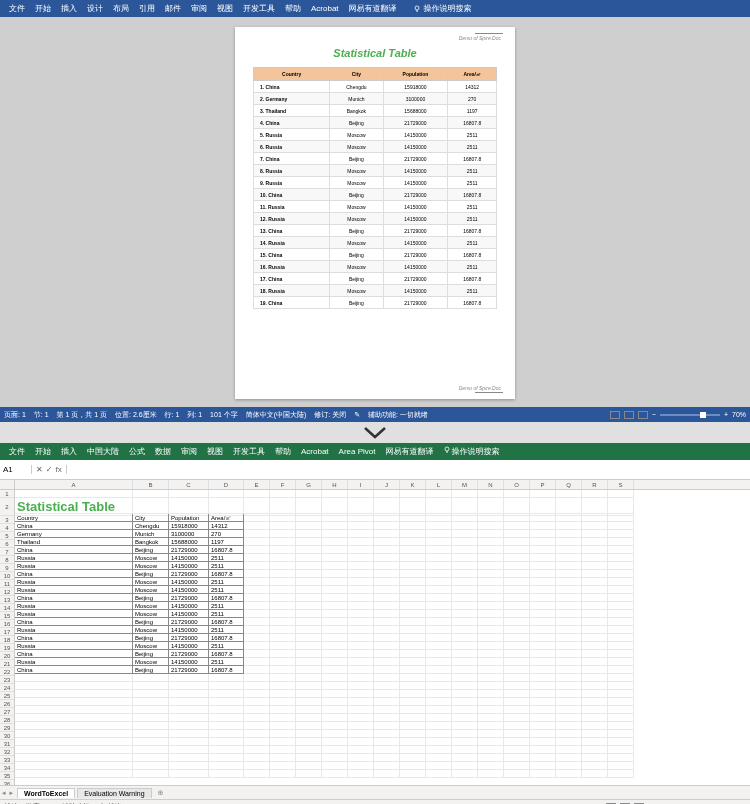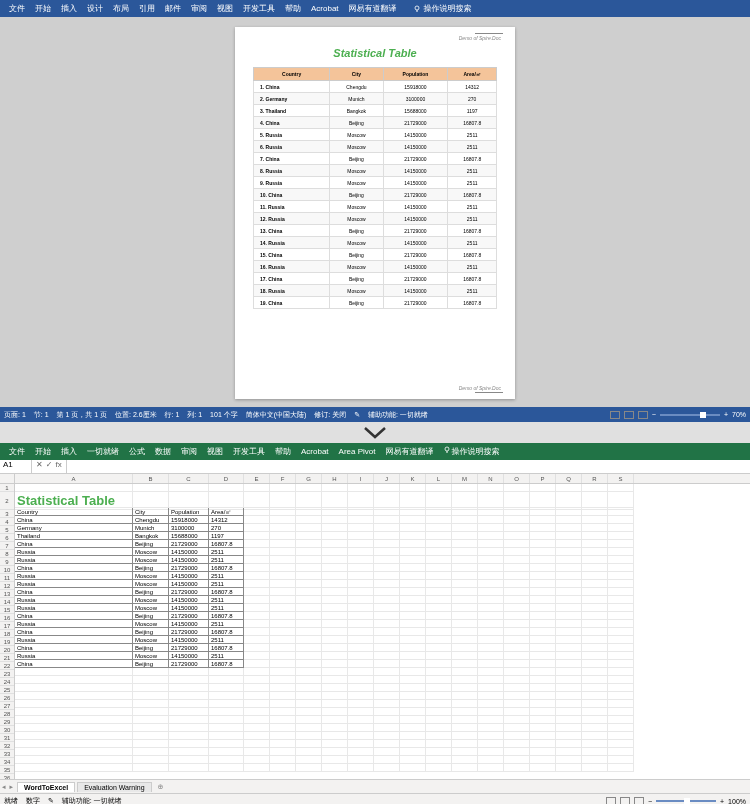--- a/index.html
+++ b/index.html
@@ -31,21 +31,21 @@
 .zoom-thumb { position: absolute; width: 6px; height: 6px; background: #fff; top: -2px; left: 40px; }
 
 
 .divider { background: #e0e0e0; height: 21px; display: flex; justify-content: center; align-items: center; }
 .divider svg { width: 24px; height: 14px; }
 
 
 .excel-app { background: #fff; }
 .excel-ribbon { background: #217346; color: #fff; display: flex; align-items: center; height: 17px; padding: 0 4px; font-size: 8px; }
 .excel-ribbon span { padding: 0 5px; cursor: pointer; }
-.excel-formula { display: flex; height: 14px; border-bottom: 1px solid #ccc; font-size: 8px; background: #fff; }
+.excel-formula { display: flex; align-items: center; height: 20px; border-bottom: 1px solid #ccc; font-size: 8px; background: #fff; }
 .excel-formula .namebox { width: 32px; border-right: 1px solid #ccc; padding: 0 3px; }
 .excel-formula .fx { padding: 0 4px; color: #666; border-right: 1px solid #ccc; display:flex; gap:3px; }
 .excel-formula .fbar { flex: 1; padding: 0 4px; }
 
 .excel-grid-wrap { display: flex; height: 305px; overflow: hidden; }
 .rownums { background: #f3f2f1; border-right: 1px solid #ccc; }
 .rownums div { height: 8px; line-height: 8px; font-size: 6px; text-align: center; width: 14px; border-bottom: 1px solid #e0e0e0; color: #555; }
 .rownums div.top { height: 10px; background:#f3f2f1; border-bottom:1px solid #ccc; }
 .grid { flex: 1; position: relative; overflow: hidden; }
 .colheads { display:flex; height:10px; background:#f3f2f1; border-bottom:1px solid #ccc; }
@@ -258,21 +258,21 @@
   <svg viewBox="0 0 24 14">
       <path d="M2 2 L12 11 L22 2" fill="none" stroke="#333" stroke-width="2.5"></path>
     </svg>
 </div>
 
 <div class="excel-app">
   <div class="excel-ribbon" id="excel-menu">
       <span>文件</span>
       <span>开始</span>
       <span>插入</span>
-      <span>一切就绪</span>
+      <span>中国大陆</span>
       <span>公式</span>
       <span>数据</span>
       <span>审阅</span>
       <span>视图</span>
       <span>开发工具</span>
       <span>帮助</span>
       <span>Acrobat</span>
       <span>Area Pivot</span>
       <span>网易有道翻译</span>
       <span class="search"><svg width="8" height="8">

